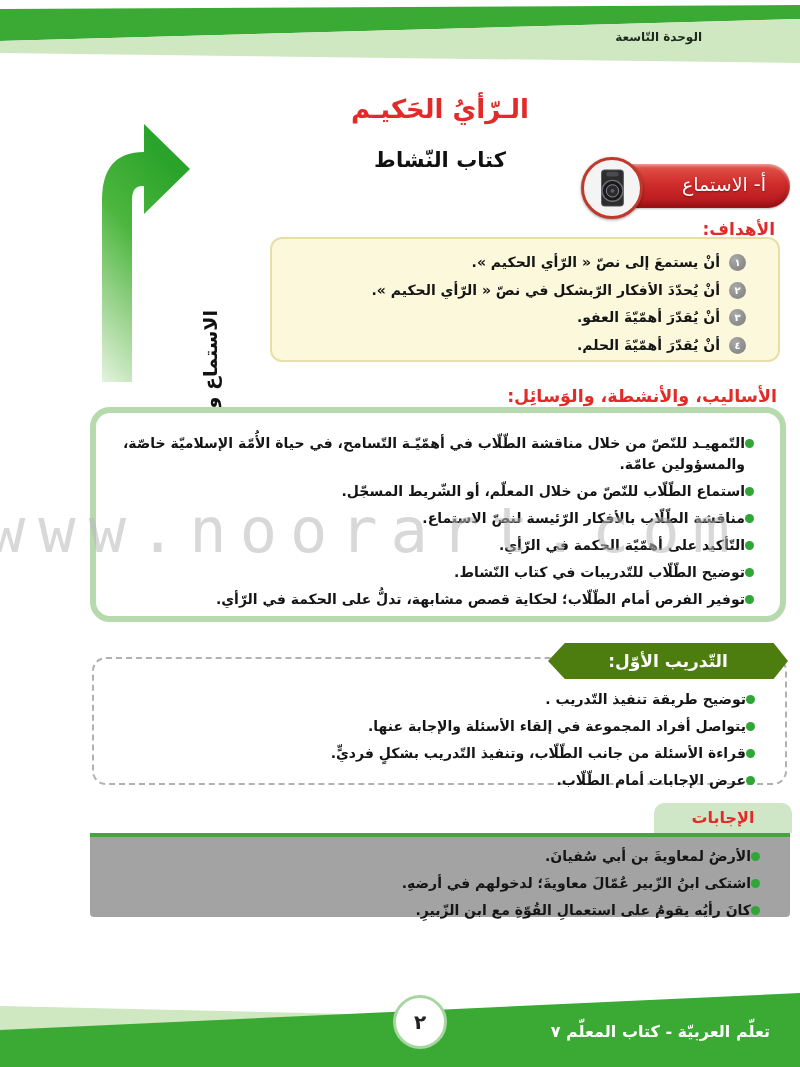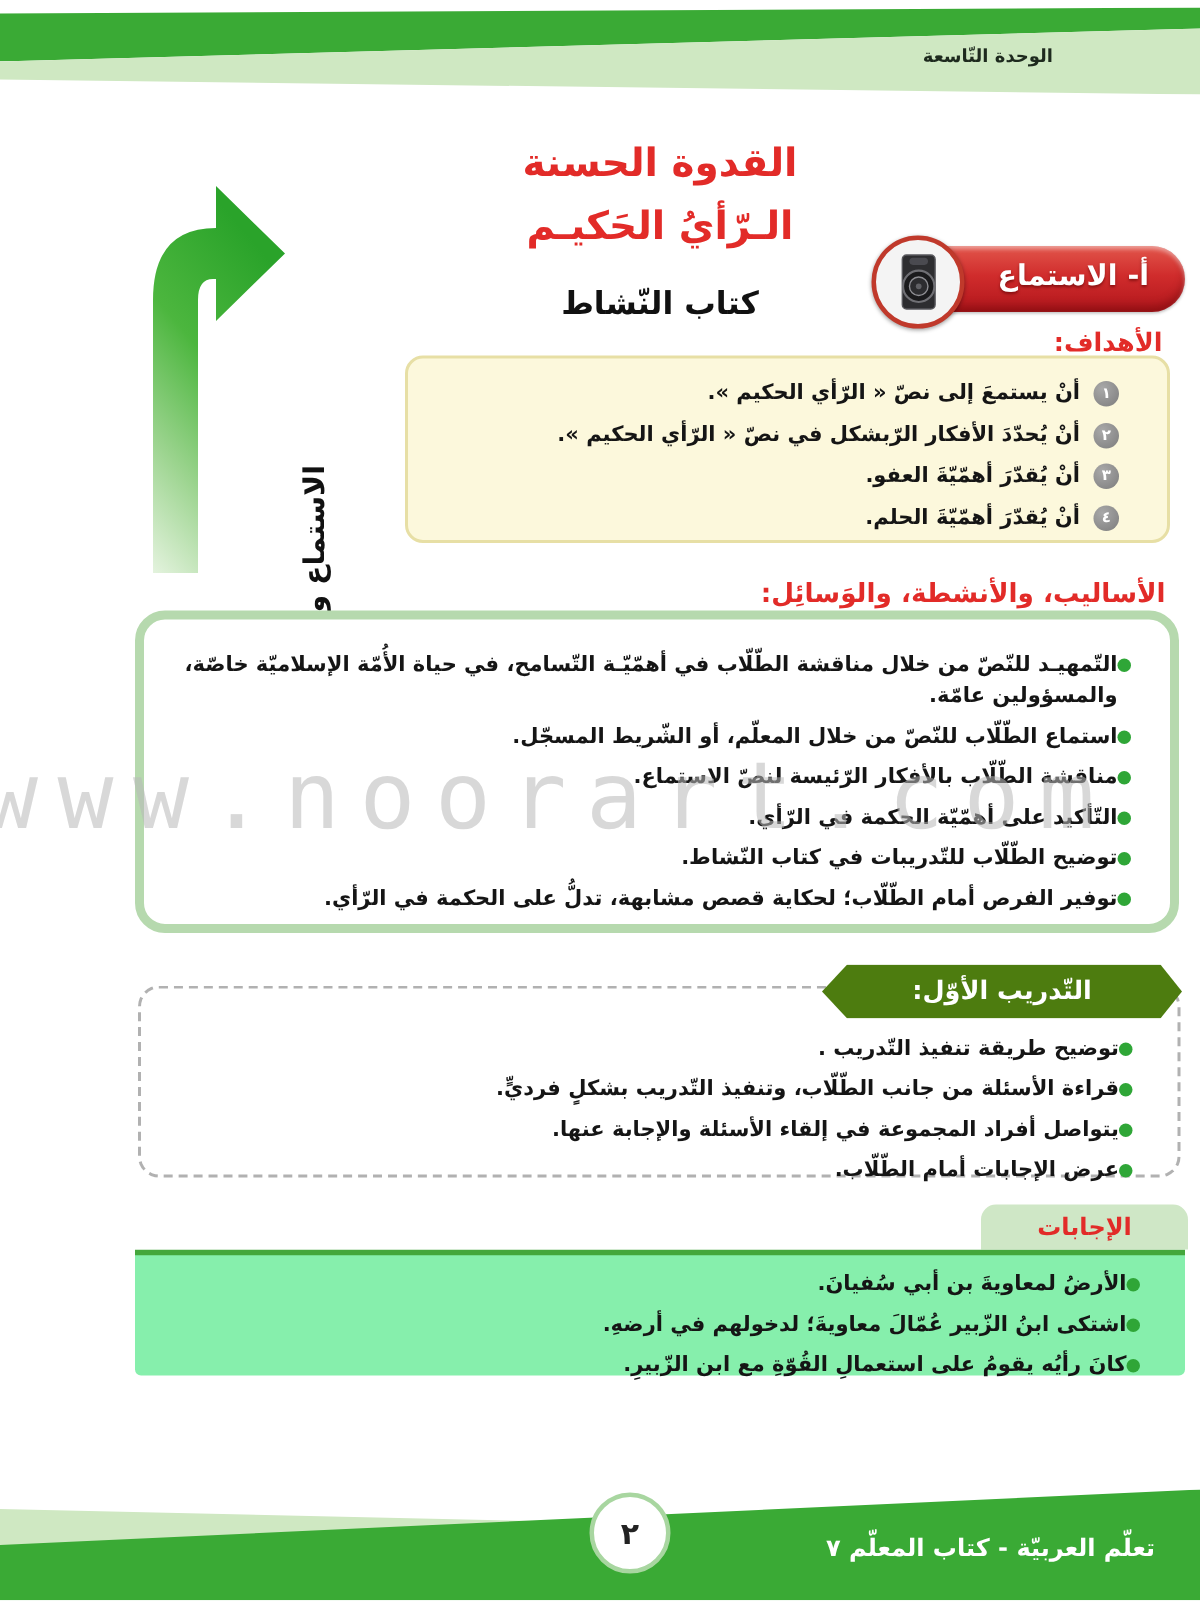--- a/index.html
+++ b/index.html
@@ -23,21 +23,21 @@
     letter-spacing:0.5px;white-space:nowrap;}
   
   .titles{position:absolute;left:330px;top:96px;width:220px;text-align:center;direction:rtl;}
   .title-red{color:#e22b28;font-weight:bold;font-size:26px;line-height:1.0;margin-bottom:16px;}
   .title-sub{color:#111;font-weight:bold;font-size:21px;margin-top:26px;}
   
   .badge{position:absolute;left:587px;top:164px;width:203px;height:44px;border-radius:24px;
     background:linear-gradient(180deg,#e2564b 0%,#d02c2c 45%,#b2161c 100%);
     box-shadow:inset 0 2px 3px rgba(255,255,255,.45), inset 0 -4px 6px rgba(80,0,0,.35), 0 1px 2px rgba(0,0,0,.25);
     direction:rtl;}
-  .badge-label{position:absolute;right:24px;top:9px;color:#fff;font-weight:bold;font-size:19px;
+  .badge-label{position:absolute;right:24px;top:9px;color:#fff;font-weight:normal;font-size:19px;
     text-shadow:0 1px 2px rgba(90,0,0,.6);text-align:center;}
   .badge-speaker{position:absolute;left:-6px;top:-7px;width:56px;height:56px;border-radius:50%;
     background:#f4f4f4;border:3px solid #c0392b;box-shadow:0 1px 3px rgba(0,0,0,.4);
     display:flex;align-items:center;justify-content:center;}
   
   .sec-head{position:absolute;color:#e22b28;font-weight:bold;font-size:17px;direction:rtl;}
   
   .obj-box{position:absolute;left:270px;top:237px;width:510px;height:125px;
     background:#fcf8dc;border:2px solid #e7dfa5;border-radius:12px;
     direction:rtl;padding:14px 32px 0 20px;box-sizing:border-box;}
@@ -64,21 +64,21 @@
     clip-path:polygon(0 50%,7% 0,94% 0,100% 50%,94% 100%,7% 100%);
     color:#fff;font-weight:bold;font-size:17px;text-align:center;line-height:36px;direction:rtl;}
   .train-box{position:absolute;left:92px;top:657px;width:695px;height:128px;
     border:2px dashed #b1b1b1;border-radius:14px;background:#fff;
     direction:rtl;padding:30px 30px 0 20px;box-sizing:border-box;}
   
   .ans-tab{position:absolute;right:8px;top:803px;width:138px;height:30px;
     background:#cfe7c6;border-radius:10px 10px 0 0;
     color:#e22b28;font-weight:bold;font-size:16px;text-align:center;line-height:30px;direction:rtl;}
   .ans-box{position:absolute;left:90px;top:833px;width:700px;height:84px;
-    background:#86efac;border-top:4px solid #44a73c;border-radius:0 0 4px 4px;
+    background:#a3a3a3;border-top:4px solid #44a73c;border-radius:0 0 4px 4px;
     direction:rtl;padding:9px 30px 0 20px;box-sizing:border-box;}
   
   .ftr{position:absolute;left:0;top:960px;width:800px;height:107px;}
   .ftr-lightwedge{position:absolute;left:0;top:0;width:800px;height:107px;
     background:#cfe8c2;clip-path:polygon(0 46px,55% 56px,0 72px);}
   .ftr-dark{position:absolute;left:0;top:0;width:800px;height:107px;
     background:#3aaa35;clip-path:polygon(0 70px,100% 33px,100% 107px,0 107px);}
   .page-circle{position:absolute;left:393px;top:35px;width:54px;height:54px;border-radius:50%;
     background:#fff;border:3px solid #a8d6a0;box-sizing:border-box;
     text-align:center;line-height:48px;font-size:20px;font-weight:bold;color:#222;}
@@ -102,21 +102,20 @@
         <stop offset="0.62" stop-color="#4cb63e"></stop>
         <stop offset="1" stop-color="#2aa32a"></stop>
       </linearGradient>
     </defs>
     <path d="M10,270 L10,88 Q10,40 52,40 L52,12 L98,57 L52,102 L52,74 L50,74 Q40,74 40,88 L40,270 Z" fill="url(#gr)"></path>
   </svg>
   <div class="ribbon-label">الاستماع والمحادثة</div>
 </div>
 
 <div class="titles">
-  <div class="title-red">القدوة الحسنة</div>
   <div class="title-red">الـرّأيُ الحَكيـم</div>
   <div class="title-sub">كتاب النّشاط</div>
 </div>
 
 <div class="badge">
   <div class="badge-label">أ- الاستماع</div>
   <div class="badge-speaker">
     <svg width="38" height="40" viewBox="0 0 40 42">
       <rect x="9" y="2" width="23" height="38" rx="3" fill="#2d2d30" stroke="#57575c" stroke-width="1"></rect>
       <rect x="14" y="4" width="13" height="5" rx="2.5" fill="#4a4a50"></rect>
@@ -178,25 +177,25 @@
 <div class="watermark">www.noorart.com</div>
 
 <div class="train-label">التّدريب الأوّل:</div>
 <div class="train-box">
   <div class="b-item">
     <span class="g-dot"></span>
     <span>توضيح طريقة تنفيذ التّدريب .</span>
   </div>
   <div class="b-item">
     <span class="g-dot"></span>
+    <span>يتواصل أفراد المجموعة في إلقاء الأسئلة والإجابة عنها.</span>
+  </div>
+  <div class="b-item">
+    <span class="g-dot"></span>
     <span>قراءة الأسئلة من جانب الطّلّاب، وتنفيذ التّدريب بشكلٍ فرديٍّ.</span>
-  </div>
-  <div class="b-item">
-    <span class="g-dot"></span>
-    <span>يتواصل أفراد المجموعة في إلقاء الأسئلة والإجابة عنها.</span>
   </div>
   <div class="b-item">
     <span class="g-dot"></span>
     <span>عرض الإجابات أمام الطّلّاب.</span>
   </div>
 </div>
 
 <div class="ans-tab">الإجابات</div>
 <div class="ans-box">
   <div class="b-item">

